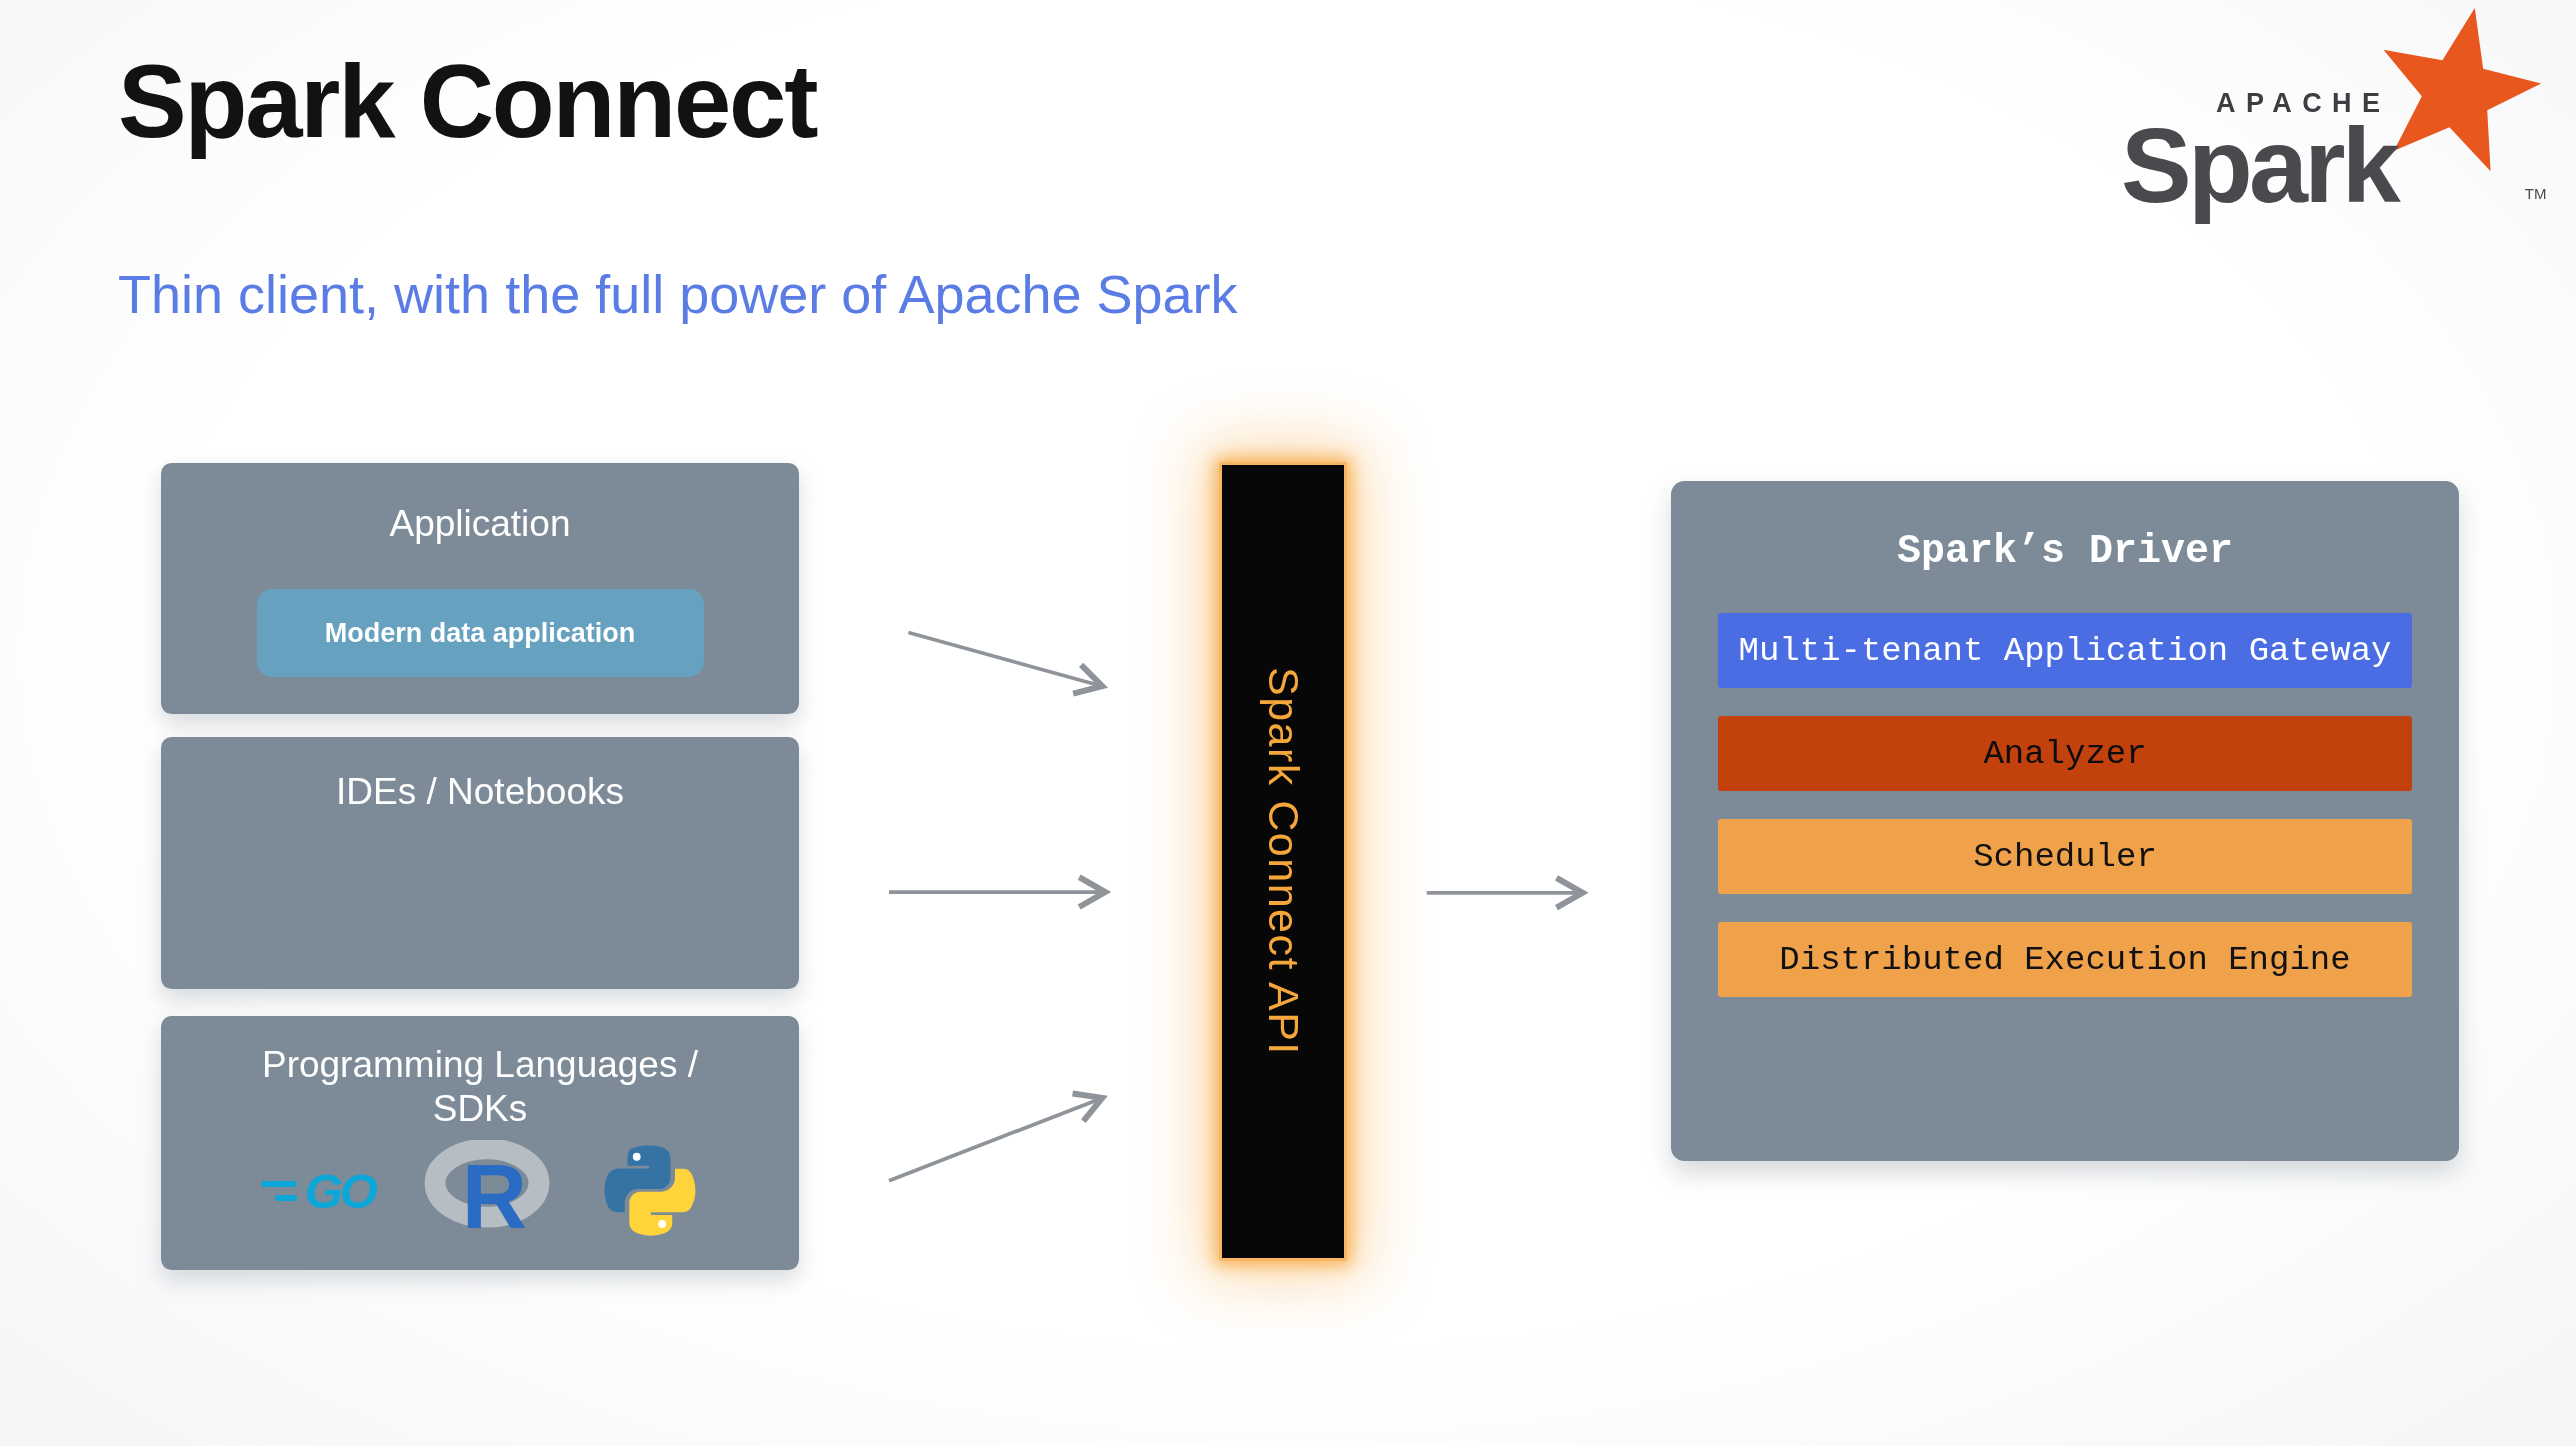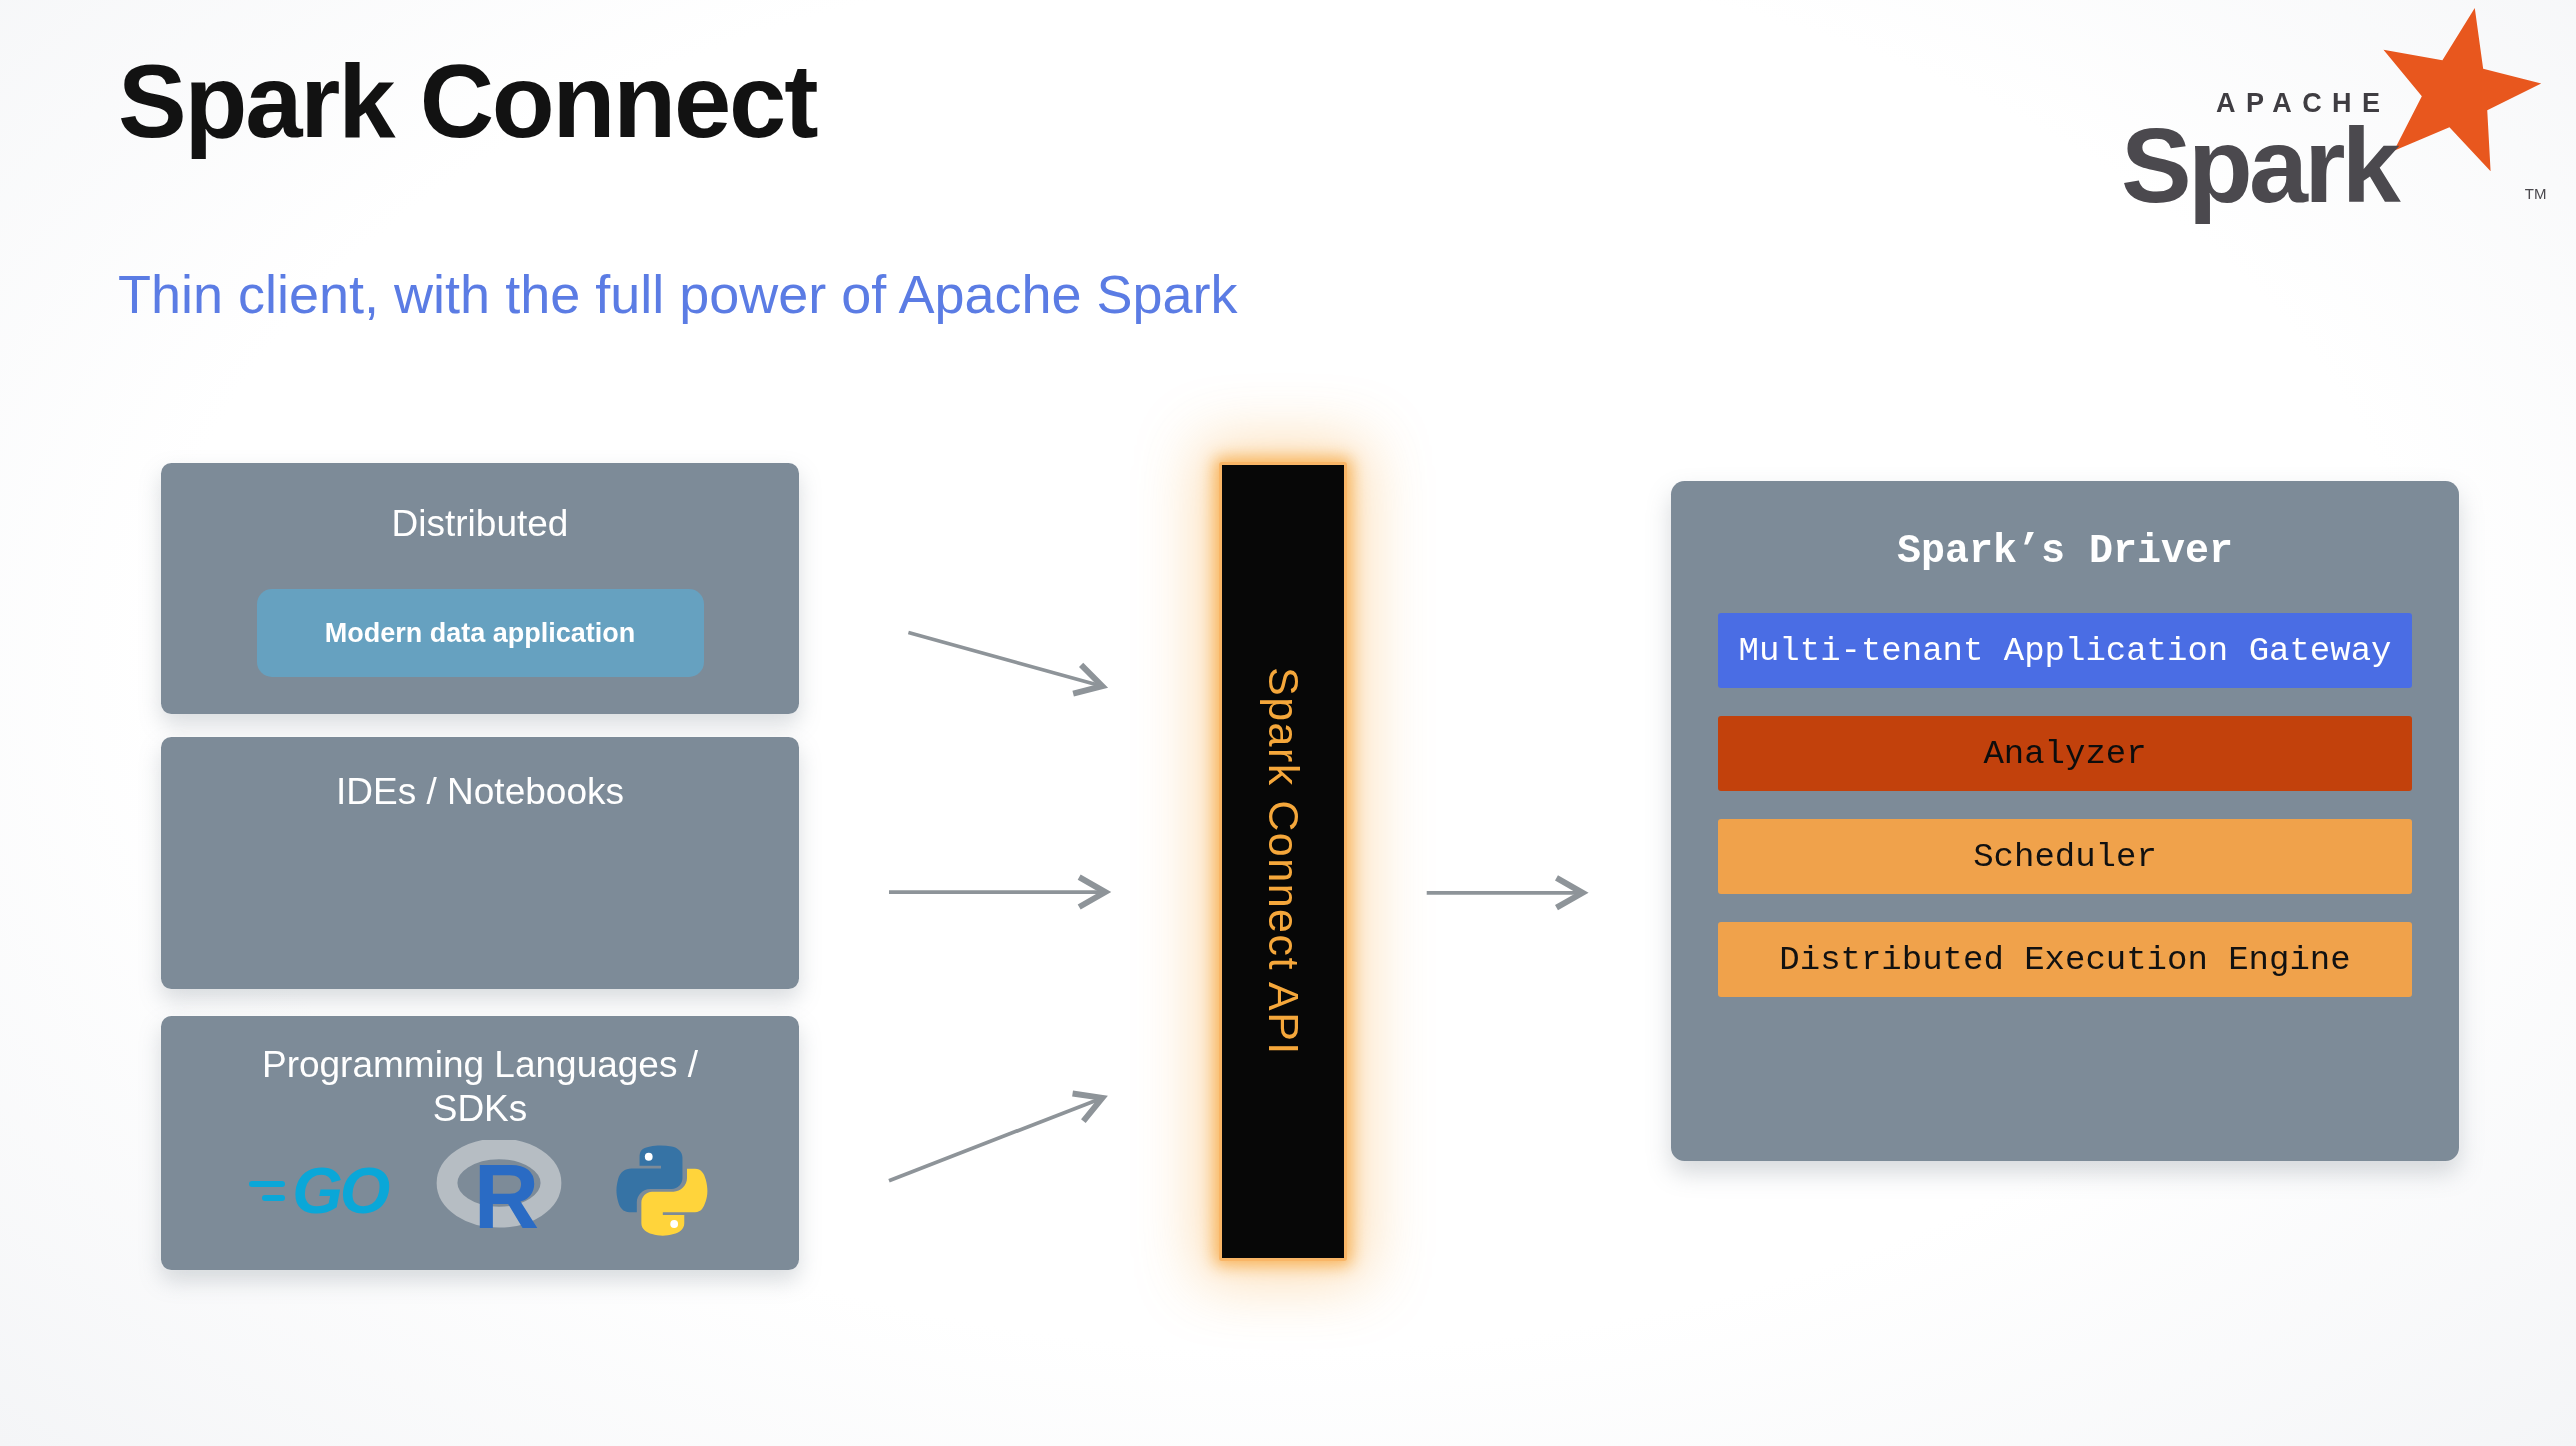--- a/index.html
+++ b/index.html
@@ -45,21 +45,21 @@
     background:linear-gradient(135deg,#0ac3f0 0%, #1edc82 45%, #f7ef46 100%);}
   .pc-inner{position:absolute;inset:11.2px;background:#000;}
   .pc-label{position:absolute;top:21px;left:22.4px;font-size:26px;font-weight:700;color:#fff;letter-spacing:0.7px;}
   .pc-bar{position:absolute;left:22.4px;bottom:19.4px;width:27px;height:5.2px;background:#fff;}
   
   .go-wrap{display:flex;align-items:center;gap:7.5px;}
   .go-lines{display:flex;flex-direction:column;gap:8.2px;align-items:flex-end;}
   .go-lines i{display:block;height:6px;border-radius:3px;background:#0aa7d8;}
   .go-lines i:nth-child(1){width:36px;}
   .go-lines i:nth-child(2){width:22.4px;}
-  .go-label{font-size:65px;font-weight:800;font-style:italic;color:#0aa7d8;letter-spacing:-3px;}
+  .go-label{font-size:49px;font-weight:800;font-style:italic;color:#0aa7d8;letter-spacing:-3px;}
   
   .connector{
     position:absolute;left:1219px;top:462px;width:128px;height:799px;
     background:#070707;border:3px solid #f9b566;border-radius:3px;box-sizing:border-box;
     box-shadow:0 0 63px 19.4px rgba(247,166,59,.38), 0 0 16.4px 4.5px rgba(247,166,59,.75);
     display:flex;align-items:center;justify-content:center;
   }
   .connector-label{
     writing-mode:vertical-rl;white-space:nowrap;
     font-size:43px;font-weight:500;color:#f5a73b;letter-spacing:1.5px;
@@ -95,21 +95,21 @@
   <div class="spark-logo">
     <svg class="spark-star" viewBox="0 0 100 100">
       <path d="M50 2 L62.4 36.3 L98 37.6 L69.9 59.9 L79.4 95 L50 74.5 L20.6 95 L30.1 59.9 L2 37.6 L37.6 36.3 Z" fill="#e8571e"></path>
     </svg>
     <div class="apache-word">APACHE</div>
     <div class="spark-word">Spark</div>
     <div class="tm">TM</div>
   </div>
 
   <div class="src-box box-apps">
-    <div class="src-title">Distributed</div>
+    <div class="src-title">Application</div>
     <div class="chip">Modern data application</div>
   </div>
 
   <div class="src-box box-ides">
     <div class="src-title">IDEs / Notebooks</div>
   </div>
 
   <div class="src-box box-langs">
     <div class="src-title">
       <div>Programming Languages /</div>

